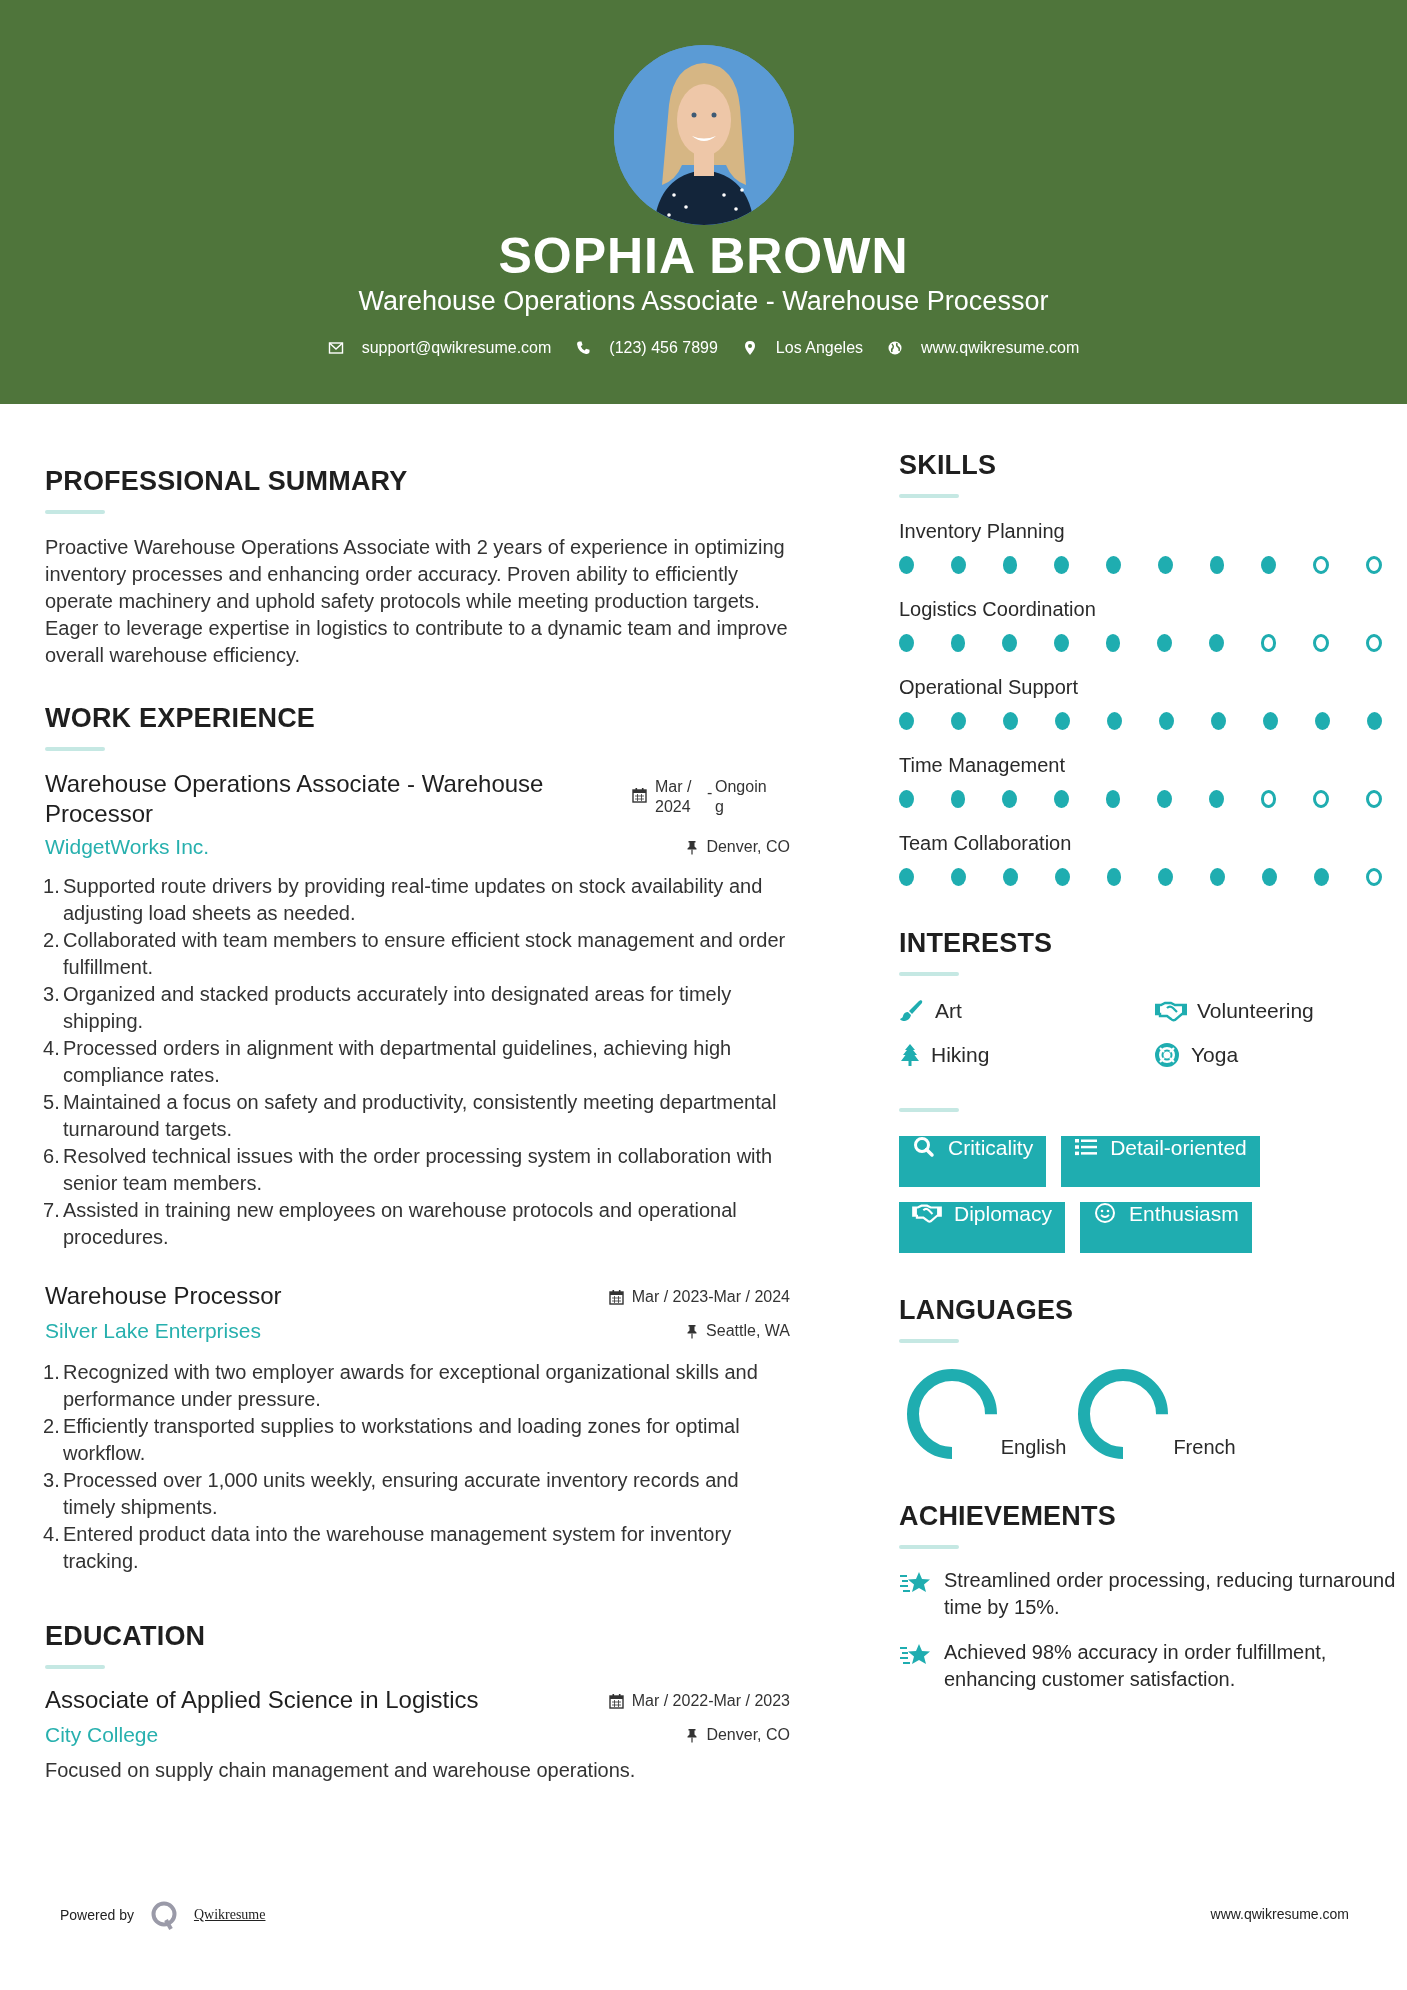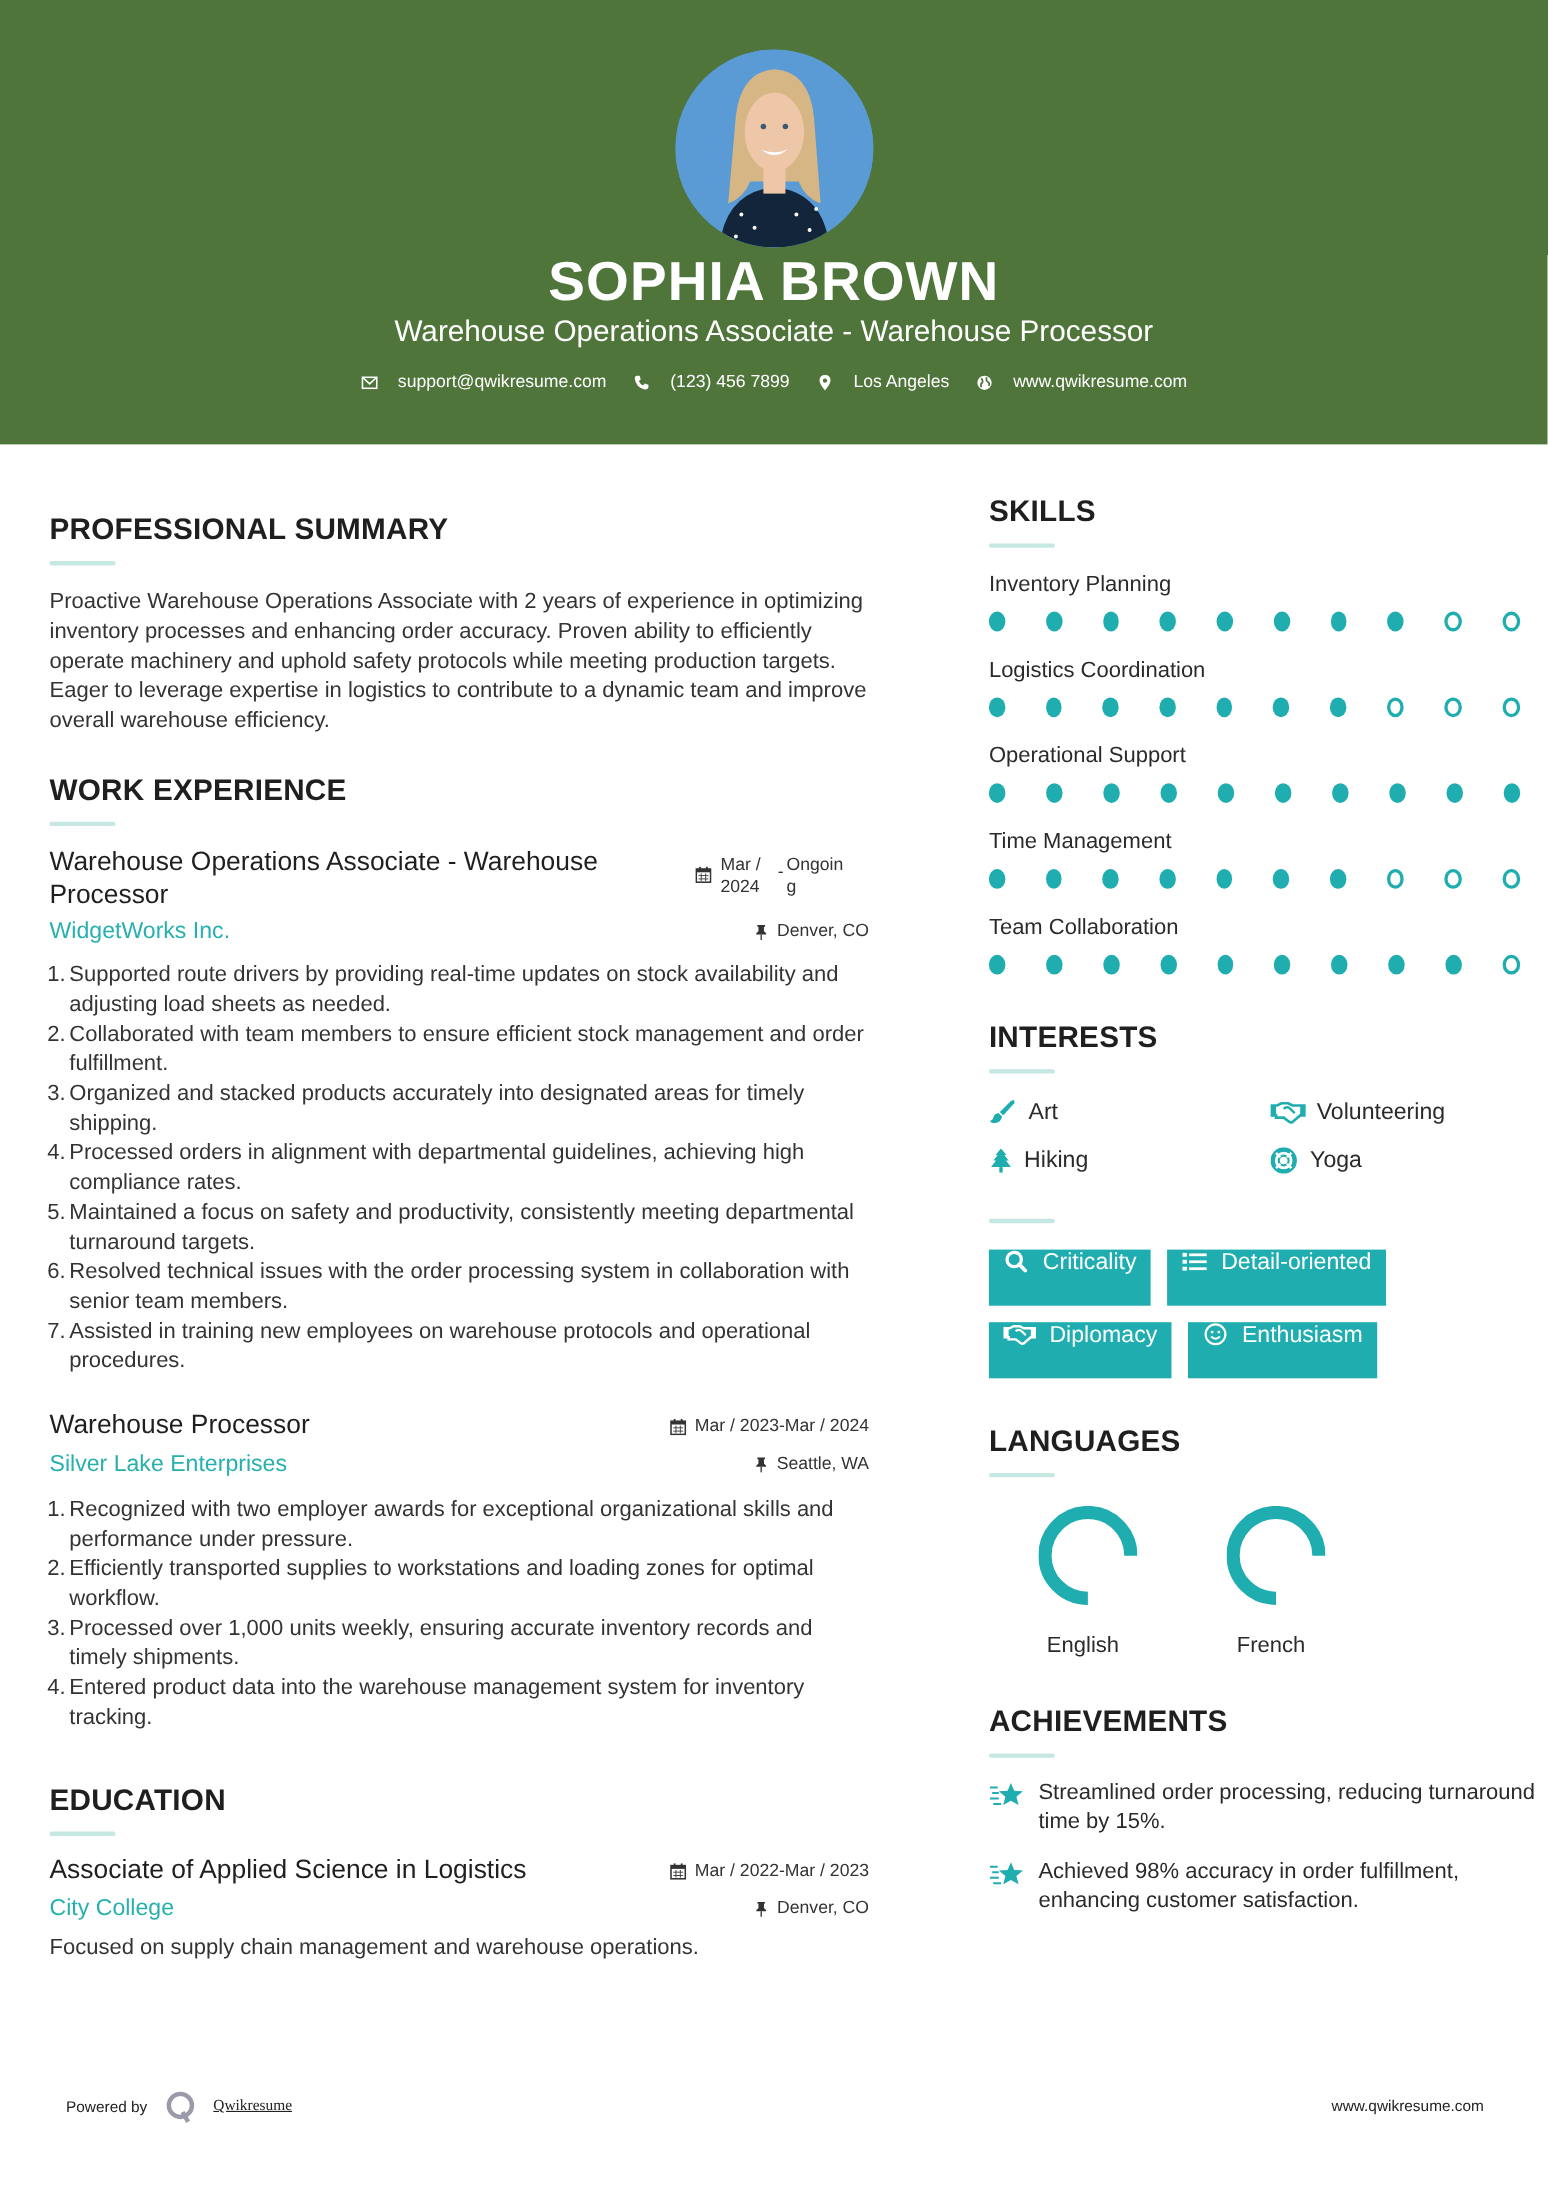--- a/index.html
+++ b/index.html
@@ -60,21 +60,21 @@
   .interest .ico svg { width: 26px; height: 24px; display: block; }
 
   
   .tags { margin-top: 24px; display: flex; flex-wrap: wrap; gap: 15px 15px; width: 460px; }
   .tag { background: #1fadb0; color: #fff; font-size: 21px; height: 51px; padding: 0 13px; display: flex; align-items: flex-start; }
   .tag .ico { width: 24px; height: 22px; margin-right: 12px; display: inline-block; }
   .tag .ico svg { width: 24px; height: 22px; display: block; }
 
   
   .langs { display: flex; margin-top: 26px; }
-  .lang { width: 171px; display: flex; flex-direction: column; align-items: center; }
+  .lang { width: 171px; display: flex; flex-direction: row; align-items: flex-end; }
   .lang .ring { width: 90px; height: 90px; margin-left: 8px; }
   .lang .ring svg { width: 90px; height: 90px; display: block; }
   .lang .lname { font-size: 20px; color: #2a2a2a; margin-top: 26px; width: 106px; text-align: center; }
 
   
   .ach { display: flex; align-items: flex-start; margin-top: 18px; }
   .ach .ico { width: 34px; height: 28px; margin-right: 11px; margin-top: 2px; }
   .ach .ico svg { width: 34px; height: 28px; display: block; }
   .ach .txt { font-size: 20px; line-height: 27px; color: #2a2a2a; width: 460px; }
 

